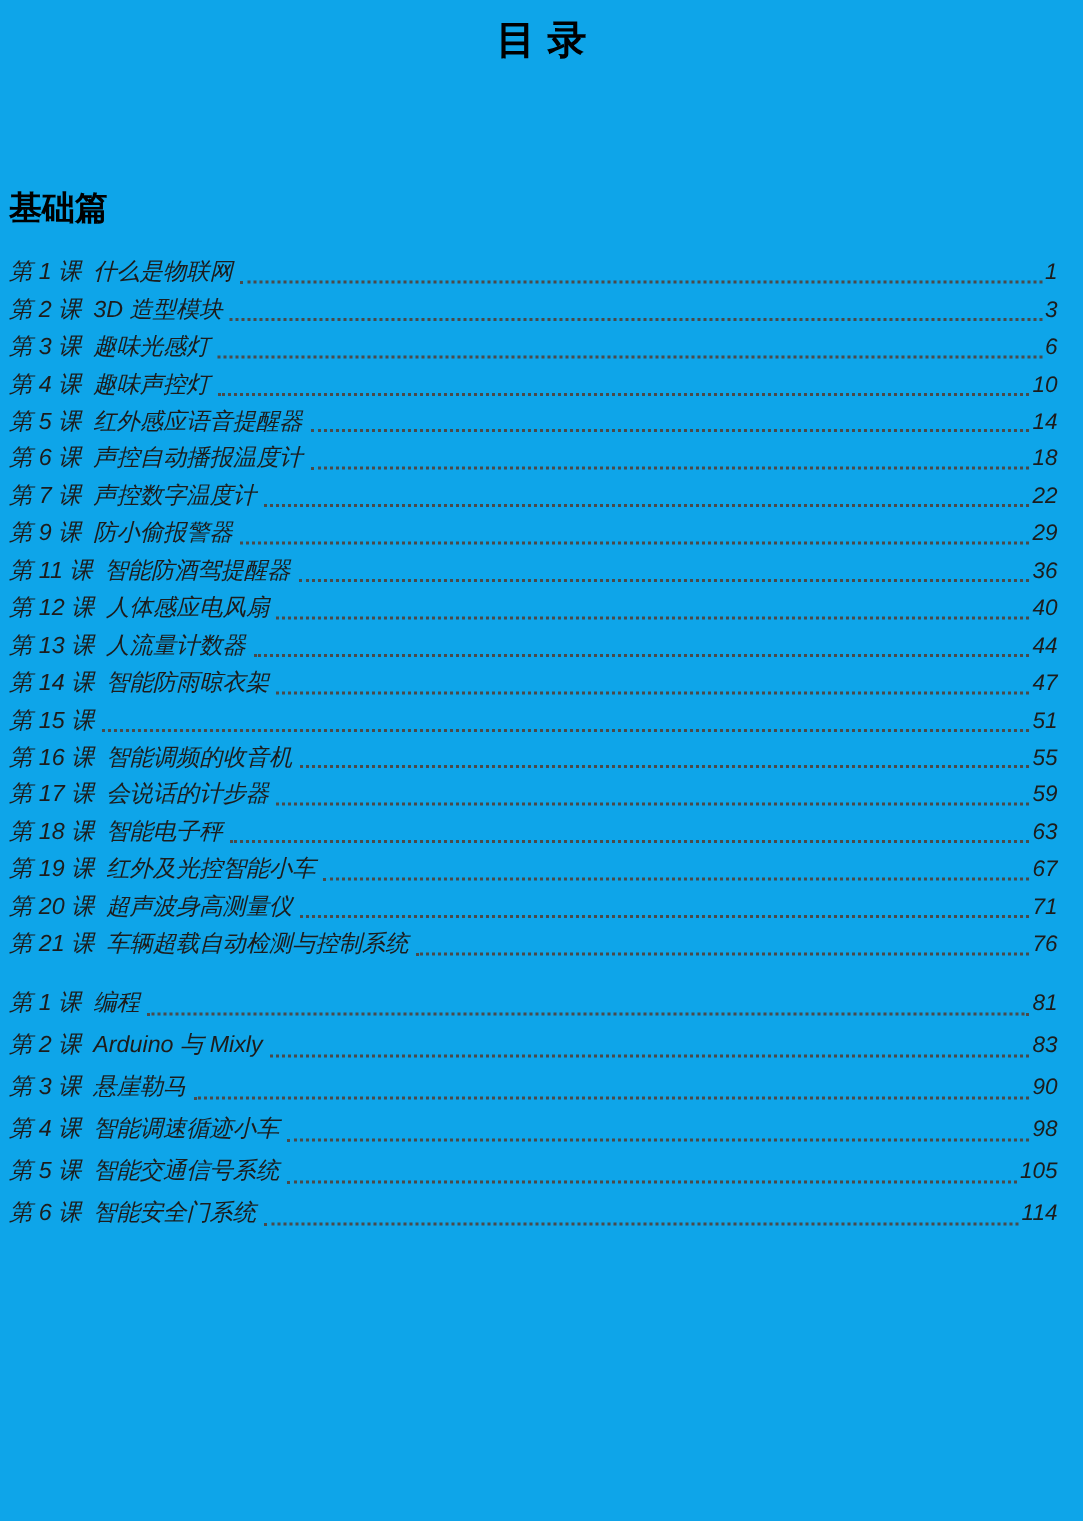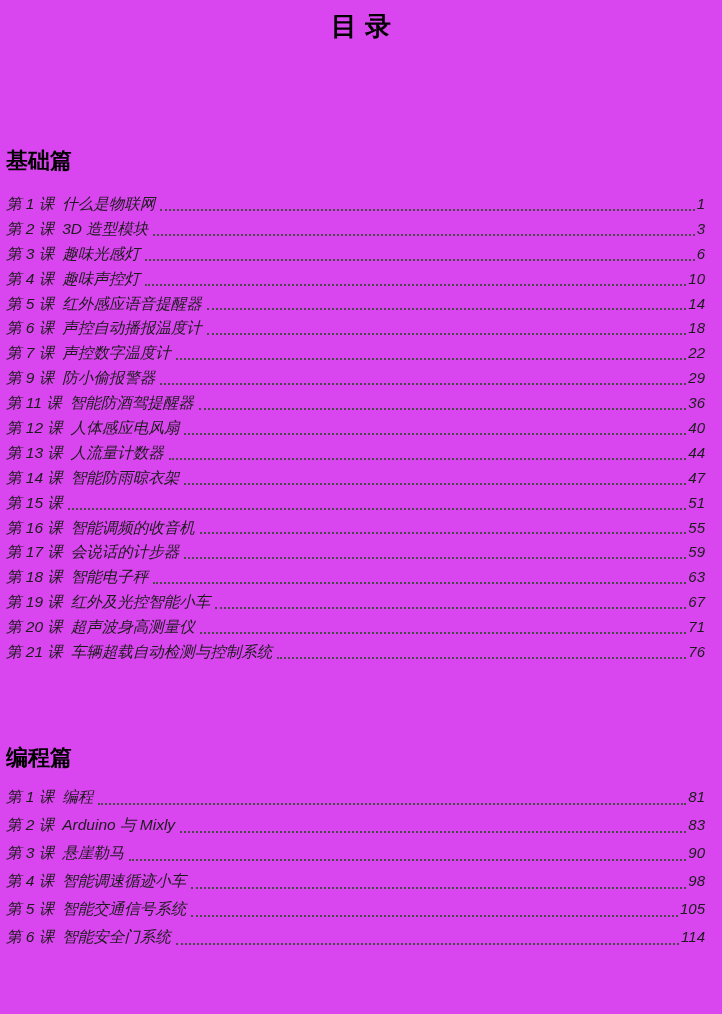--- a/index.html
+++ b/index.html
@@ -1,21 +1,21 @@
 <!DOCTYPE html>
 <html><head>
 <meta charset="utf-8">
 <style>
   html, body { margin: 0; padding: 0; background: #ffffff; }
   .page {
     position: relative;
     width: 722px;
     height: 1014px;
     box-sizing: border-box;
-    background: #d946ef;
+    background: #0ea5e9;
     color: #1a1a1a;
     font-family: "Liberation Sans", sans-serif;
     overflow: hidden;
   }
   .doc-title {
     margin: 0;
     padding-top: 11px;
     padding-left: 8px; 
     text-align: center;
     font-size: 26px;
@@ -25,21 +25,21 @@
     color: #000000;
   }
   .sections { padding: 0 17px 0 6px; }
   .section-heading {
     margin: 0;
     font-size: 22px;
     line-height: 26px;
     font-weight: 700;
     color: #000000;
   }
-  .toc-section.s1 .section-heading { margin-top: 107px; }
+  .toc-section.s1 .section-heading { margin-top: 85px; }
   .toc-section.s1 .entries { margin-top: 18px; }
   .toc-section.s1 .toc-entry { height: 24.9px; line-height: 24.9px; }
   .toc-section.s2 .section-heading { margin-top: 80px; }
   .toc-section.s2 .entries { margin-top: 12px; }
   .toc-section.s2 .toc-entry { height: 28px; line-height: 28px; }
   .toc-entry {
     display: flex;
     align-items: center;
     font-size: 15.5px;
     color: #1c1c1c;
@@ -196,21 +196,20 @@
   <div class="toc-entry">
     <span class="entry-label">第 21 课</span>
     <span class="entry-title">车辆超载自动检测与控制系统</span>
     <span class="dots"></span>
     <span class="entry-page">76</span>
   </div>
 </div>
   </section>
 
   <section class="toc-section s2">
-    <h2 class="section-heading">编程篇</h2>
     <div class="entries">
   <div class="toc-entry">
     <span class="entry-label">第 1 课</span>
     <span class="entry-title">编程</span>
     <span class="dots"></span>
     <span class="entry-page">81</span>
   </div>
 
   <div class="toc-entry">
     <span class="entry-label">第 2 课</span>

